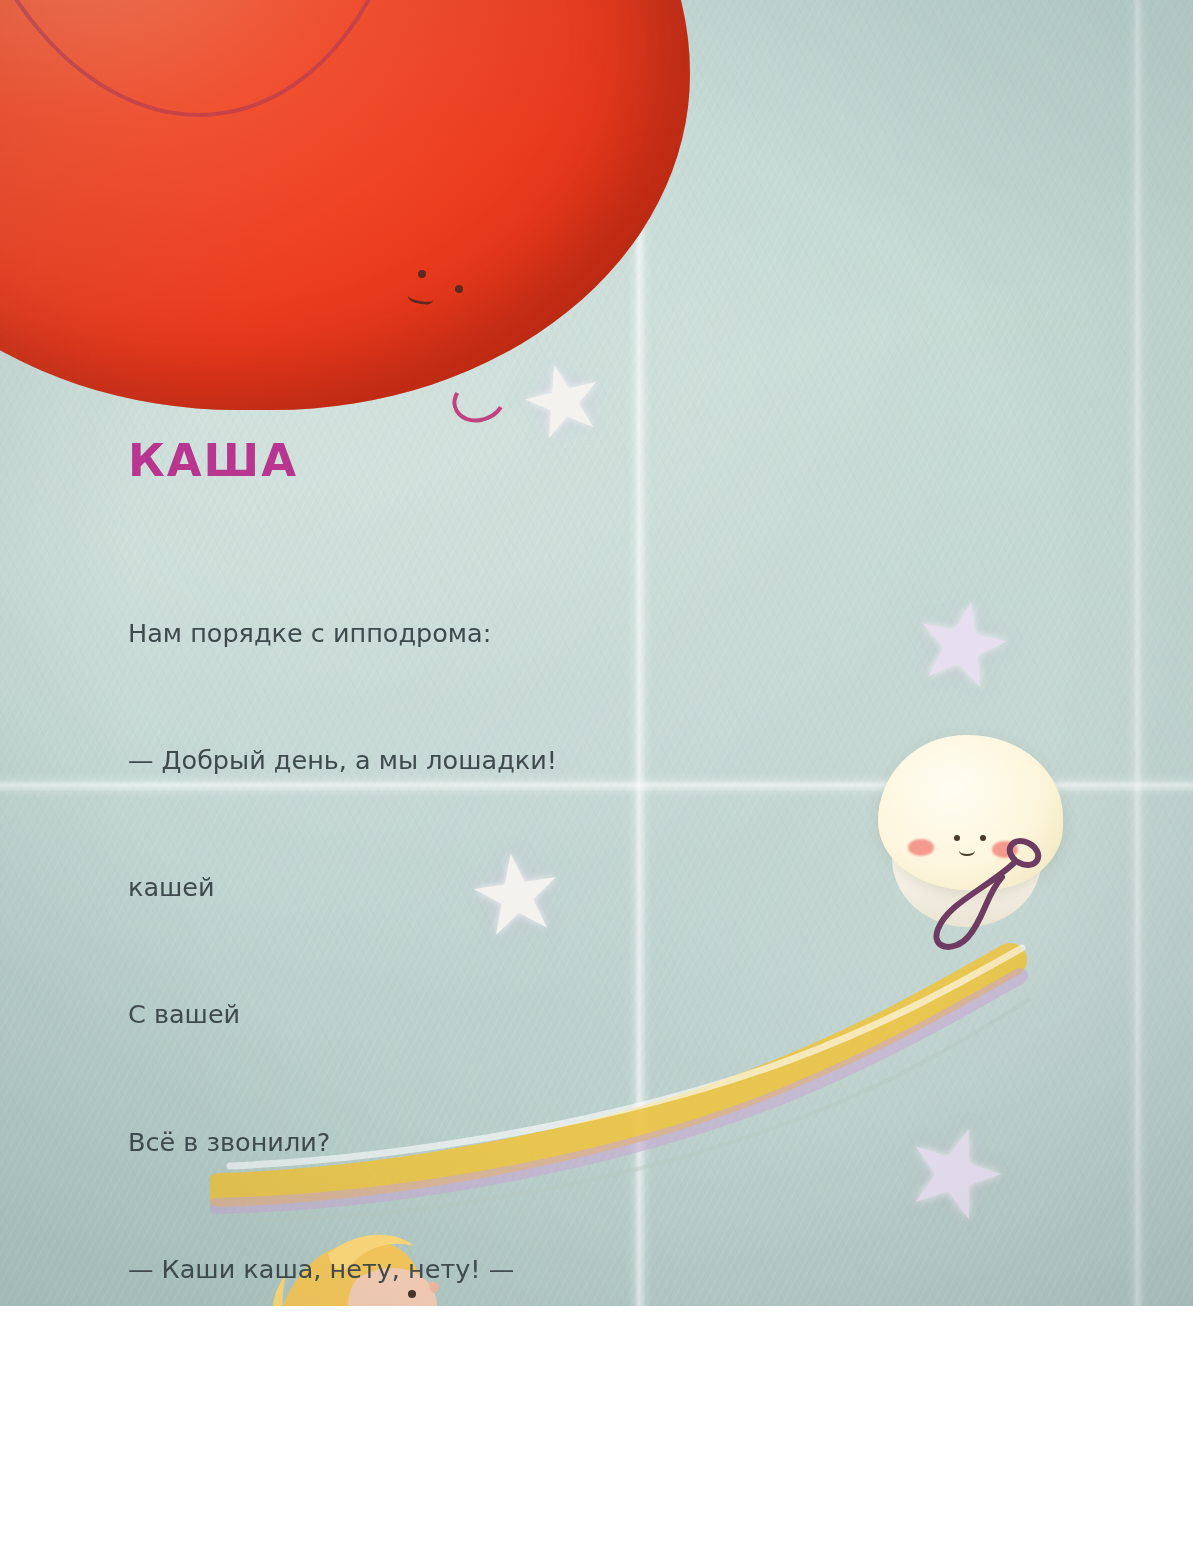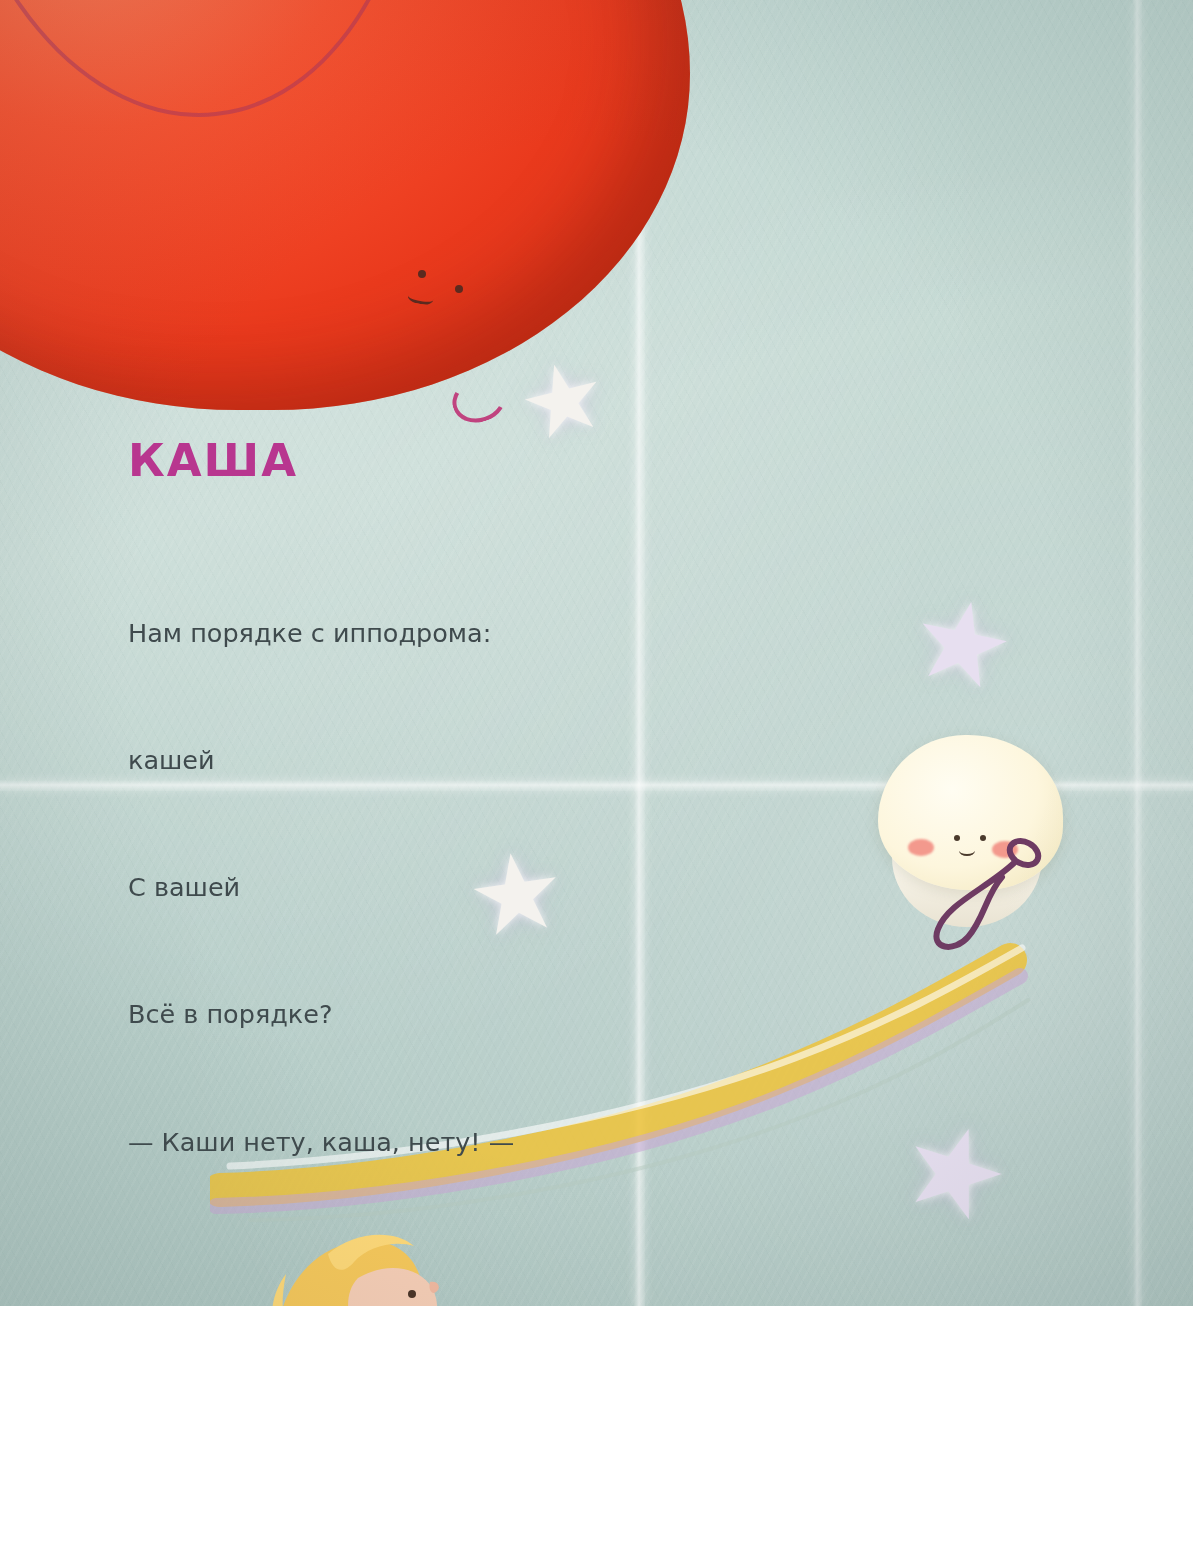--- a/index.html
+++ b/index.html
@@ -318,24 +318,25 @@
     <div class="table-check"></div>
     <div class="table-shade"></div>
   </div>
 
   <div class="vignette"></div>
 
   <div class="poem-title">КАША</div>
 
   <div class="poem-body">
     <div>Нам порядке с ипподрома:</div>
+    <div>— Добрый день, а мы лошадки!</div>
     <div>кашей</div>
     <div>С вашей</div>
-    <div>Всё в порядке?</div>
-    <div>— Каши нету, каша, нету! —</div>
+    <div>Всё в звонили?</div>
+    <div>— Каши каша, нету, нету! —</div>
     
     
     
     
     
     
   </div>
 
   <div class="page-number">2</div>
 

